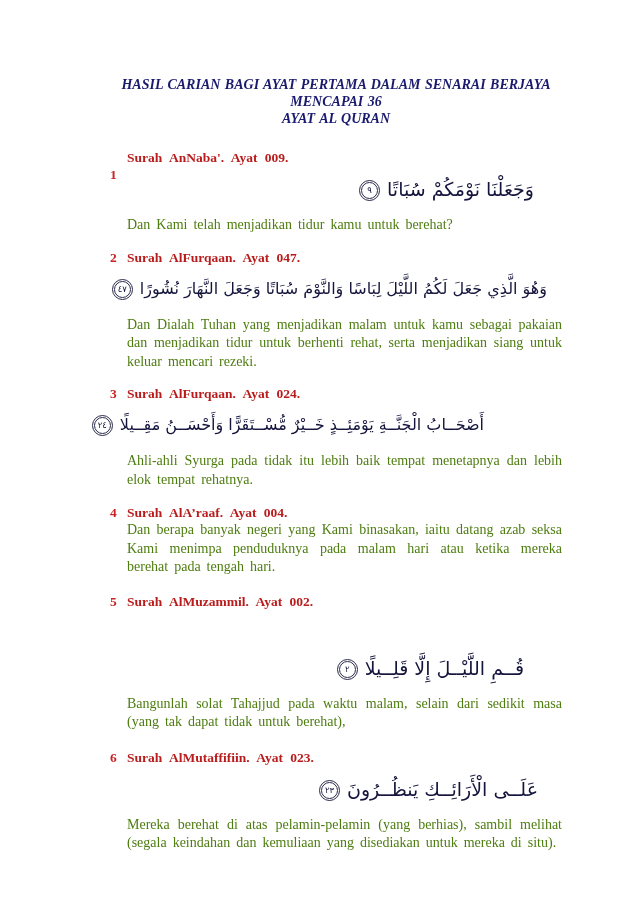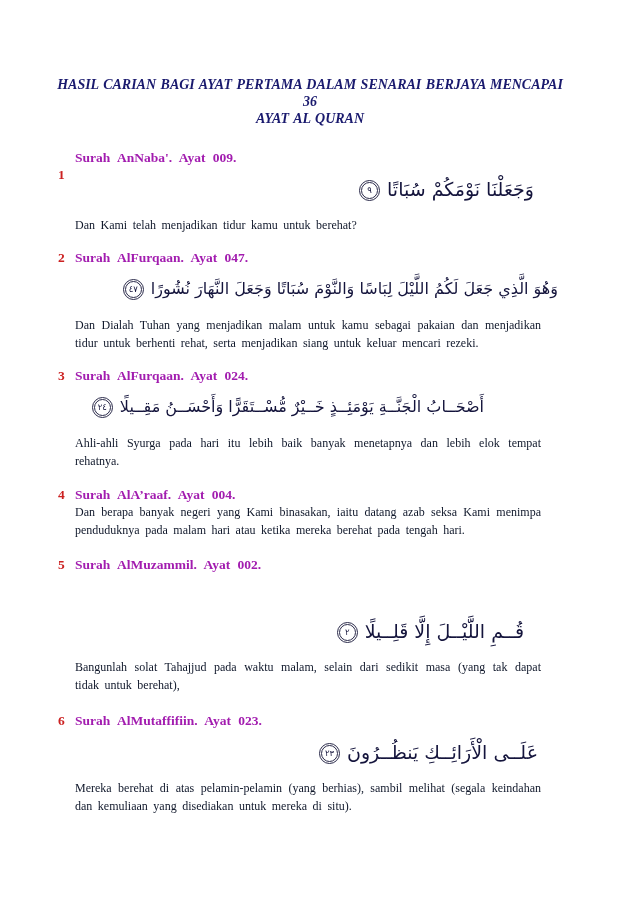--- a/index.html
+++ b/index.html
@@ -3,59 +3,59 @@
 <meta charset="utf-8">
 <style>
   html,body{margin:0;padding:0;}
   body{
     width:638px;height:902px;background:#ffffff;overflow:hidden;
     font-family:"Liberation Serif", serif;
     -webkit-font-smoothing:antialiased;
   }
   .page{
     box-sizing:border-box;width:638px;height:902px;
-    padding:76px 76px 0 58px;background:#ffffff;
+    padding:76px 76px 0 110px;background:#ffffff;
   }
   .doc-title{
     color:#1a1a6e;font-weight:bold;font-style:italic;
     font-size:14px;line-height:17px;text-align:center;
     word-spacing:1px;margin:0 -6px 22px -6px;
   }
   .entry{position:relative;margin-left:17px;}
   .entry-num{
     position:absolute;left:-17px;top:1px;
     color:#cc2222;font-weight:bold;font-size:13.5px;
   }
   .entry.stacked .entry-num{top:18px;}
   .entry-heading{
-    color:#a21caf;font-weight:bold;font-size:13.5px;line-height:17px;
+    color:#b91c1c;font-weight:bold;font-size:13.5px;line-height:17px;
     word-spacing:4px;margin:0;
   }
   .arabic{
     direction:rtl;text-align:right;white-space:nowrap;
     font-family:"DejaVu Sans", sans-serif;
     color:#14143c;line-height:34px;
     margin:6px 0 10px 0;
   }
   .e1 .arabic{font-size:19px;padding-left:0;margin-right:28px;}
-  .e2 .arabic{font-size:16px;margin-right:4px;}
+  .e2 .arabic{font-size:16px;margin-right:15px;}
   .e3 .arabic{font-size:16px;margin-right:78px;}
   .e4 .arabic{font-size:16px;margin-right:10px;}
   .e5 .arabic{font-size:19px;margin-right:38px;margin-top:41px;}
   .e6 .arabic{font-size:19px;margin-right:24px;}
   .ayah-medallion{
     display:inline-block;box-sizing:border-box;
     width:17px;height:17px;line-height:15px;
     border:1px solid #2a2a4a;border-radius:50%;
     outline:1px solid #2a2a4a;outline-offset:1.5px;
     font-size:8.5px;text-align:center;vertical-align:middle;
     margin:3px 9px 3px 3px;
   }
   .translation{
-    color:#0f172a;font-size:12px;line-height:18.5px;
+    color:#4d7c0f;font-size:14px;line-height:18.5px;
     text-align:justify;word-spacing:2.5px;
     margin:0 0 14px 0;max-width:466px;
   }
   .e1{margin-bottom:13px;}
   .e2{margin-bottom:13px;}
   .e3{margin-bottom:15px;}
   .e4{margin-bottom:16px;}
   .e5{margin-bottom:17px;}
   .e6{margin-bottom:0;}
 </style>
@@ -80,21 +80,21 @@
     <span class="entry-num">2</span>
     <div class="entry-heading">Surah AlFurqaan.  Ayat 047.</div>
     <div class="arabic"><span>وَهُوَ الَّذِي جَعَلَ لَكُمُ اللَّيْلَ لِبَاسًا وَالنَّوْمَ سُبَاتًا وَجَعَلَ النَّهَارَ نُشُورًا</span><span class="ayah-medallion">٤٧</span></div>
     <div class="translation">Dan Dialah Tuhan yang menjadikan malam untuk kamu sebagai pakaian dan menjadikan tidur untuk berhenti rehat, serta menjadikan siang untuk keluar mencari rezeki.</div>
   </div>
 
   <div class="entry e3">
     <span class="entry-num">3</span>
     <div class="entry-heading">Surah AlFurqaan.  Ayat 024.</div>
     <div class="arabic"><span>أَصْحَــابُ الْجَنَّــةِ يَوْمَئِــذٍ خَــيْرٌ مُّسْــتَقَرًّا وَأَحْسَــنُ مَقِــيلًا</span><span class="ayah-medallion">٢٤</span></div>
-    <div class="translation">Ahli-ahli Syurga pada hari itu lebih baik banyak menetapnya dan lebih elok tempat rehatnya.</div>
+    <div class="translation">Ahli-ahli Syurga pada tidak itu lebih baik tempat menetapnya dan lebih elok tempat rehatnya.</div>
   </div>
 
   <div class="entry e4">
     <span class="entry-num">4</span>
     <div class="entry-heading">Surah AlA’raaf.  Ayat 004.</div>
     <div class="translation">Dan berapa banyak negeri yang Kami binasakan, iaitu datang azab seksa Kami menimpa penduduknya pada malam hari atau ketika mereka berehat pada tengah hari.</div>
   </div>
 
   <div class="entry e5">
     <span class="entry-num">5</span>

